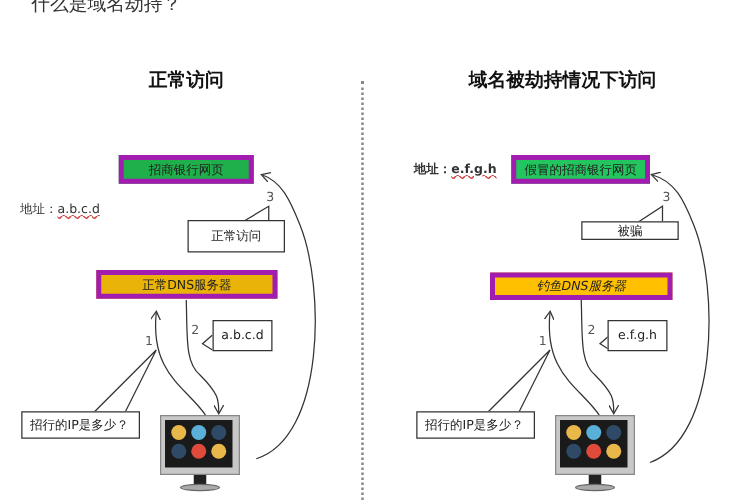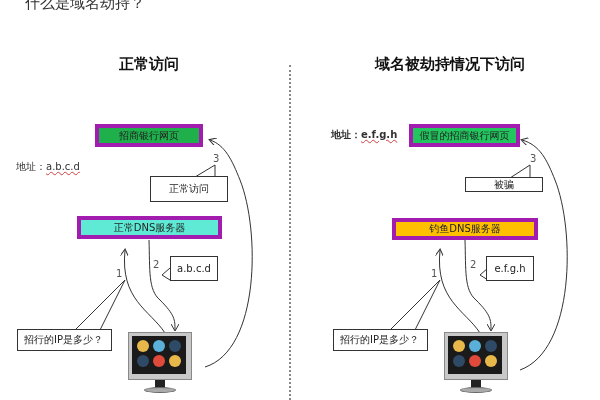--- a/index.html
+++ b/index.html
@@ -57,21 +57,21 @@
 
 <div class="abs addr" style="left:16px; top:128px;margin-top:32px;">
   <span>地址：</span><span class="val">a.b.c.d</span>
 </div>
 
 <div class="abs box" style="left:95px; top:124px; width:108px; height:23px; background:#1fb04c;">招商银行网页</div>
 
 <div class="abs num" style="left:213px; top:153px;">3</div>
 <div class="abs callout" style="left:150px; top:176px; width:78px; height:26px;">正常访问</div>
 
-<div class="abs box" style="left:77px; top:216px; width:145px; height:23px; background:#5eead4;">正常DNS服务器</div>
+<div class="abs box" style="left:77px; top:216px; width:145px; height:23px; background:#eab308;">正常DNS服务器</div>
 
 <div class="abs num" style="left:116px; top:268px;">1</div>
 <div class="abs num" style="left:153px; top:259px;">2</div>
 <div class="abs callout" style="left:170px; top:256px; width:48px; height:25px;">a.b.c.d</div>
 
 <div class="abs callout" style="left:17px; top:329px; width:95px; height:22px; justify-content:flex-start; padding-left:6px;">招行的IP是多少？</div>
 
 <div class="monitor" style="left:128px; top:332px;">
   <div class="bezel"></div>
   <div class="screen"></div>
@@ -91,21 +91,21 @@
 
 <div class="abs addr" style="left:331px; top:128px;font-weight:bold;">
   <span>地址：</span><span class="val">e.f.g.h</span>
 </div>
 
 <div class="abs box" style="left:409px; top:124px; width:111px; height:23px; background:#22c55e;">假冒的招商银行网页</div>
 
 <div class="abs num" style="left:530px; top:153px;">3</div>
 <div class="abs callout" style="left:465px; top:177px; width:78px; height:15px;">被骗</div>
 
-<div class="abs box" style="left:392px; top:218px; width:146px; height:22px; background:#ffc000;">钓鱼DNS服务器</div>
+<div class="abs box" style="left:392px; top:218px; width:146px; height:22px; background:#ffc000;font-style:italic;">钓鱼DNS服务器</div>
 
 <div class="abs num" style="left:431px; top:268px;">1</div>
 <div class="abs num" style="left:470px; top:259px;">2</div>
 <div class="abs callout" style="left:486px; top:256px; width:48px; height:25px;">e.f.g.h</div>
 
 <div class="abs callout" style="left:333px; top:329px; width:95px; height:22px; justify-content:flex-start; padding-left:6px;">招行的IP是多少？</div>
 
 <div class="monitor" style="left:444px; top:332px;">
   <div class="bezel"></div>
   <div class="screen"></div>

